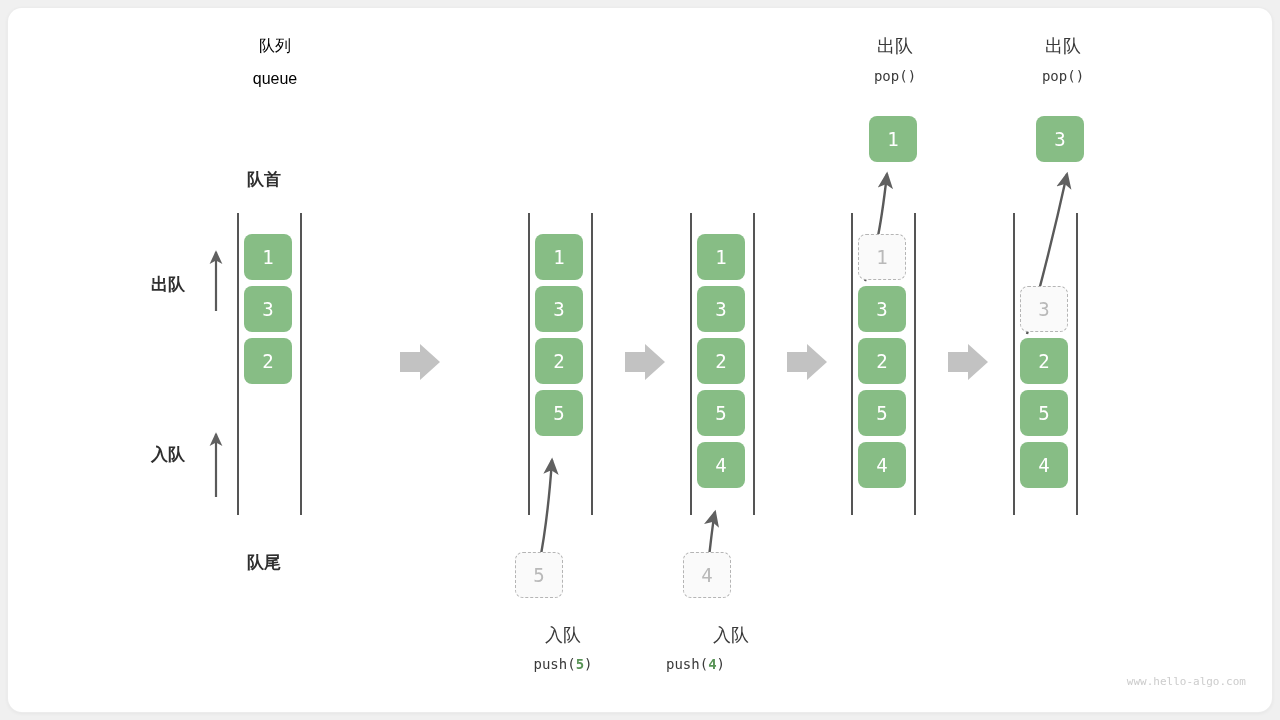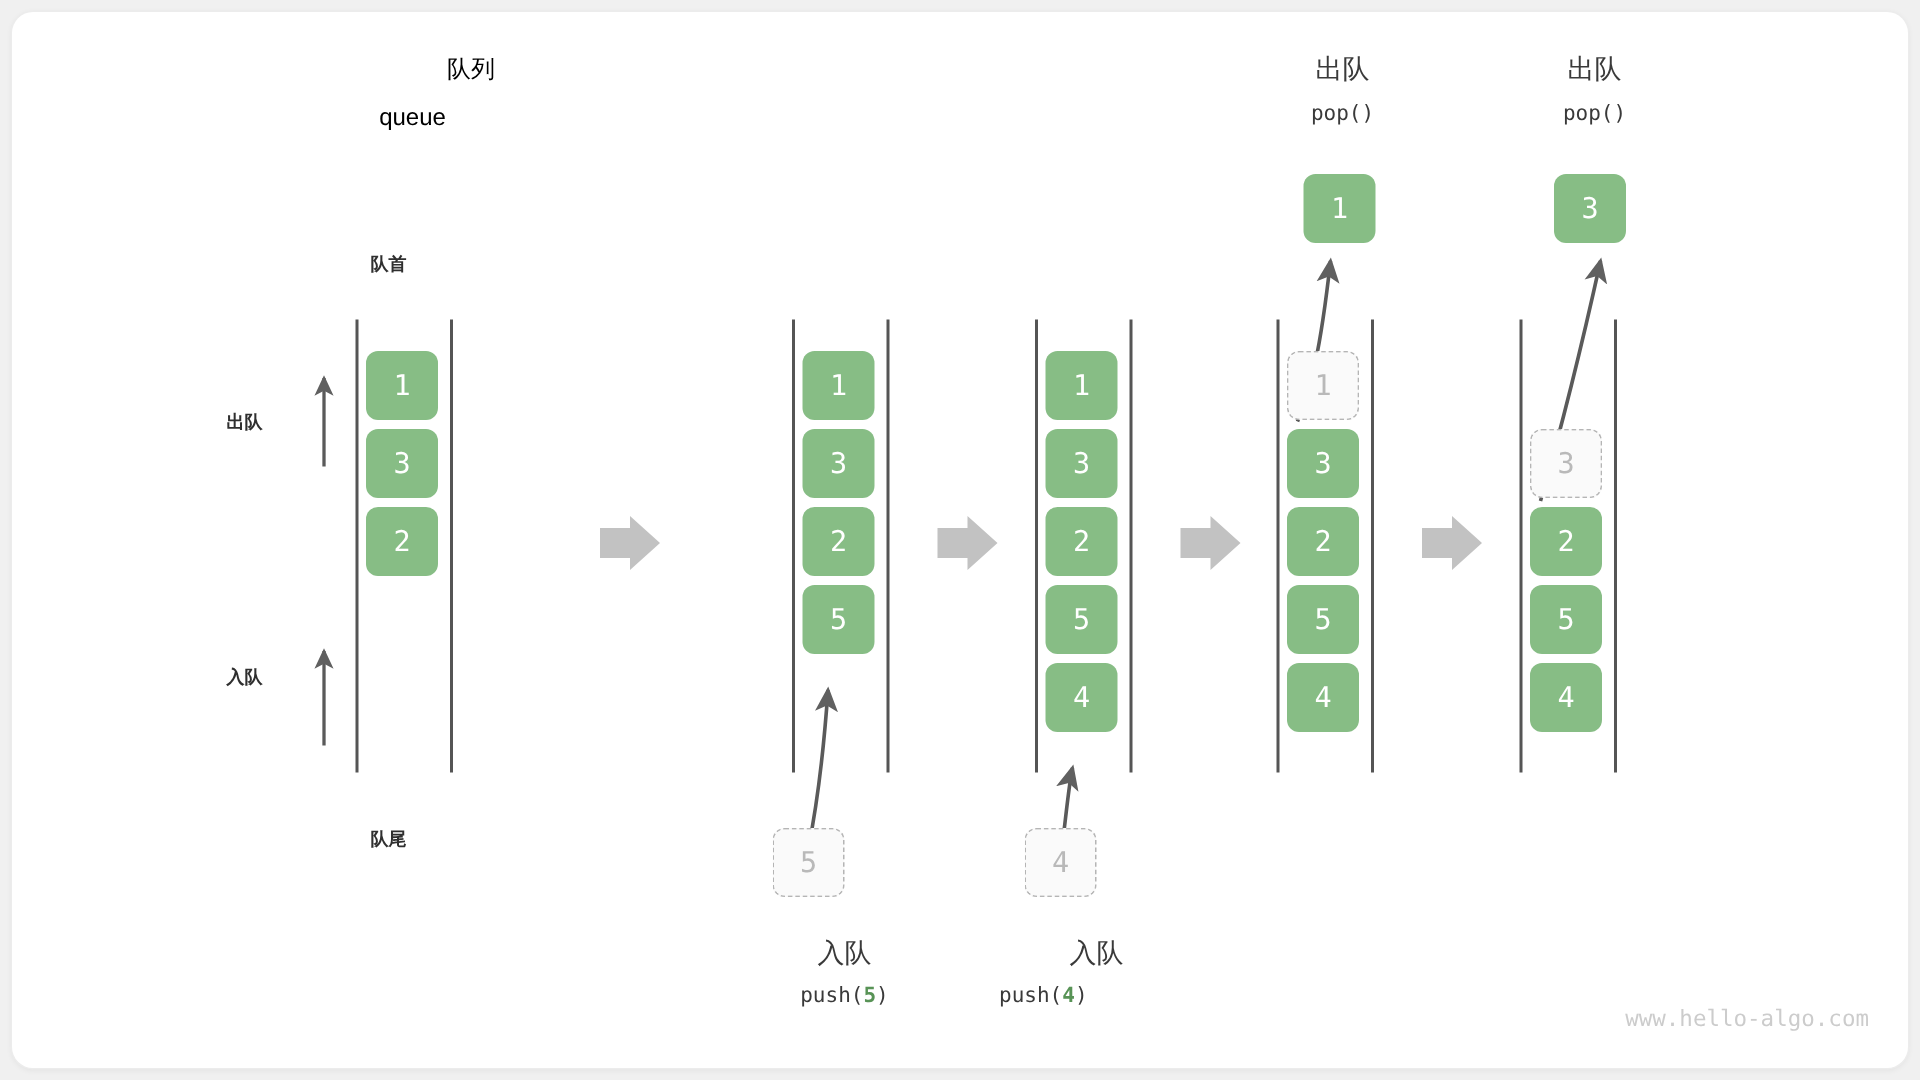--- a/index.html
+++ b/index.html
@@ -17,40 +17,40 @@
     border-radius: 14px;
     box-shadow: 0 0 0 1px #ececec, 0 1px 4px rgba(0,0,0,0.07);
     overflow: hidden;
   }
   .stage { position: absolute; left: 0; top: 0; width: 1264px; height: 704px; }
 
   .abs { position: absolute; }
   .label-cn {
     font-family: "Liberation Sans", sans-serif;
     font-weight: bold;
-    font-size: 12px;
+    font-size: 17px;
     color: #2f2f2f;
     white-space: nowrap;
   }
   .op-cn {
     font-family: "Liberation Sans", sans-serif;
     font-size: 18px;
     color: #3a3a3a;
     white-space: nowrap;
   }
   .op-code {
     font-family: "DejaVu Sans Mono", monospace;
     font-size: 14px;
     color: #3a3a3a;
     white-space: nowrap;
   }
   .op-code .num { color: #589356; font-weight: bold; }
   .watermark {
     font-family: "DejaVu Sans Mono", monospace;
-    font-size: 15px;
+    font-size: 11px;
     color: #cccccc;
     white-space: nowrap;
   }
 
   
   .rail {
     position: absolute;
     width: 1.6px;
     background: #555555;
   }
@@ -121,21 +121,21 @@
 
     <g>
       <path d="M857,273 C866,250 872,228 879,166" stroke="#5a5a5a" stroke-width="2.4" fill="none" marker-end="url(#ah-dark2)"></path>
     </g>
 
     <g>
       <path d="M1019,326 C1033,277 1046,225 1059,166" stroke="#5a5a5a" stroke-width="2.4" fill="none" marker-end="url(#ah-dark2)"></path>
     </g>
   </svg>
 
-  <div class="abs" style="left:212px; top:28px; width:110px; text-align:right;">队列</div>
+  <div class="abs" style="left:212px; top:28px; width:110px; text-align:center;">队列</div>
   <div class="abs" style="left:212px; top:62px; width:110px; text-align:center;">queue</div>
 
   <div class="abs label-cn" style="left:239px; top:160px;">队首</div>
   <div class="abs label-cn" style="left:239px; top:543px;">队尾</div>
 
   <div class="abs label-cn" style="left:143px; top:265px;">出队</div>
   <div class="abs label-cn" style="left:143px; top:435px;">入队</div>
 
   <div class="rail" style="left:229px; top:205px; height:302px;"></div>
   <div class="rail" style="left:292px; top:205px; height:302px;"></div>

